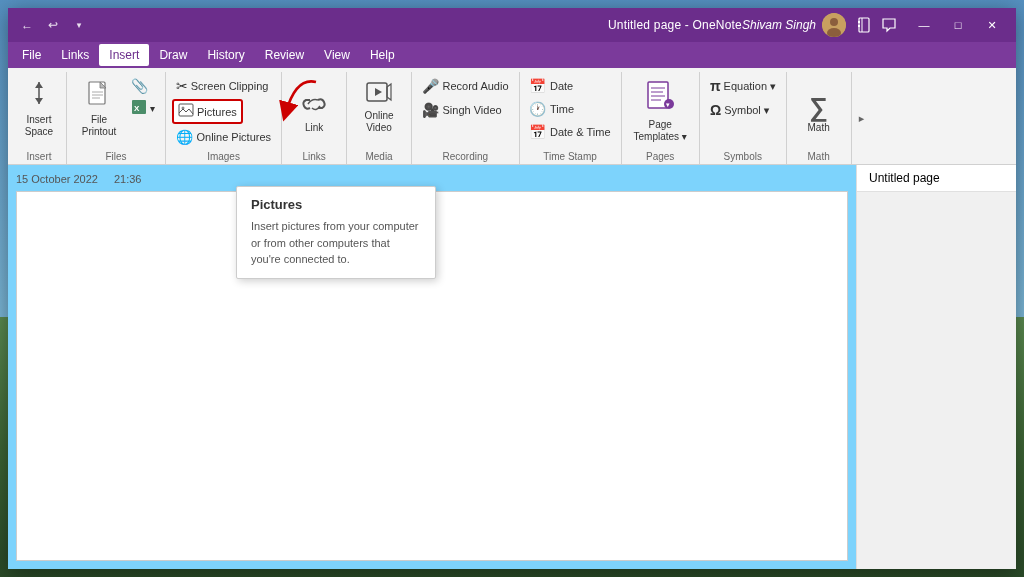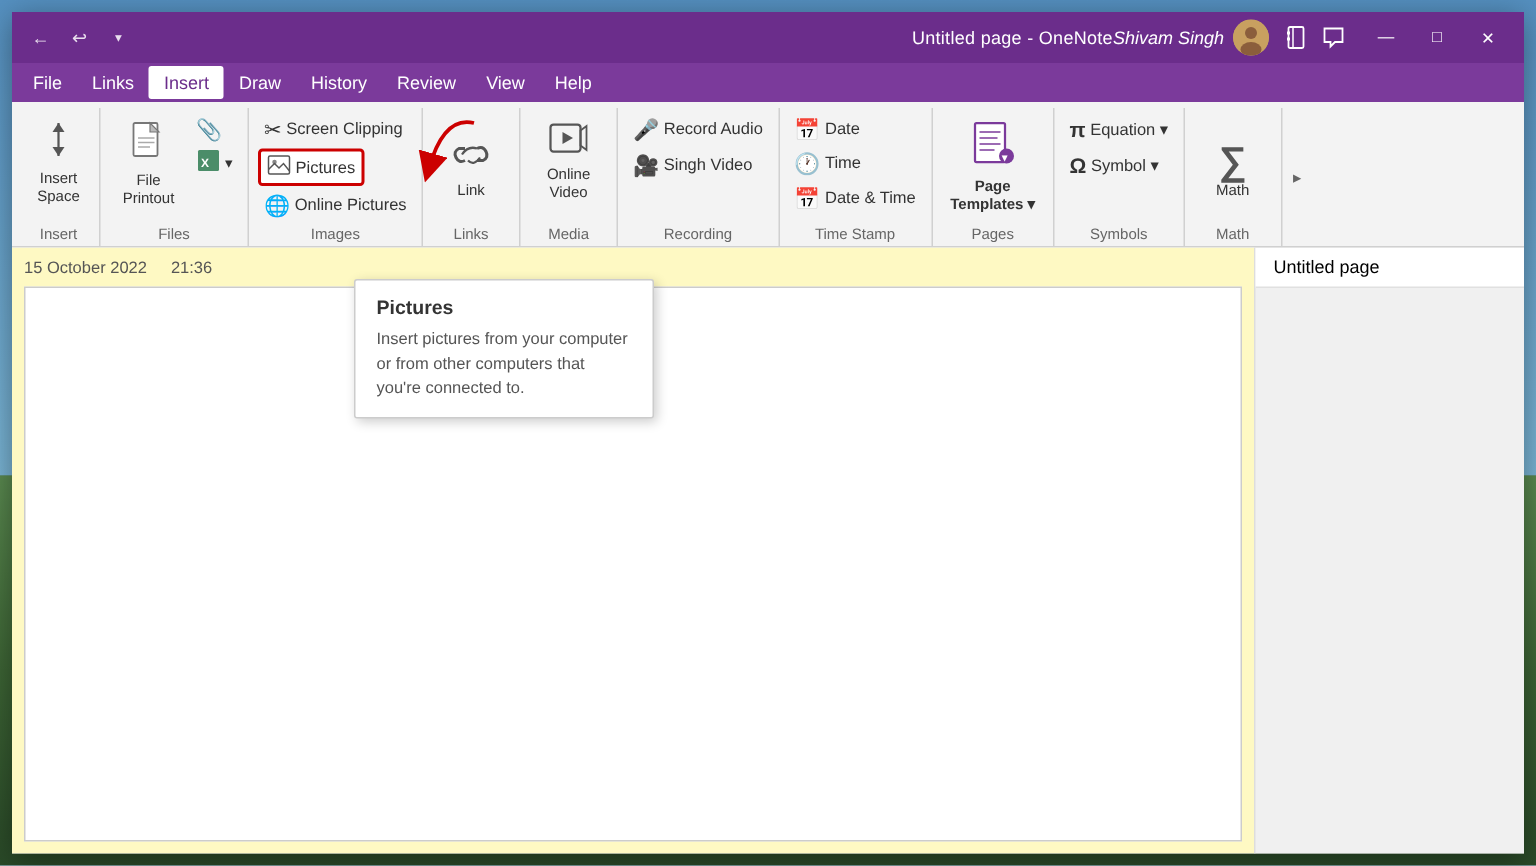--- a/index.html
+++ b/index.html
@@ -274,21 +274,21 @@
     
     .content-area {
       display: flex;
       flex: 1;
       overflow: hidden;
     }
 
     
     .notebook-area {
       flex: 1;
-      background: #fef9c3;
+      background: #7dd3fc;
       display: flex;
       flex-direction: column;
       padding: 8px;
       position: relative;
     }
     .page-info {
       font-size: 11px;
       color: #555;
       margin-bottom: 4px;
       display: flex;
@@ -296,21 +296,21 @@
     }
     .page-content {
       flex: 1;
       background: white;
       border: 1px solid #ccc;
       margin-top: 2px;
     }
 
     
     .pages-panel {
-      width: 180px;
+      width: 160px;
       background: #f0f0f0;
       border-left: 1px solid #ddd;
       display: flex;
       flex-direction: column;
     }
     .page-item {
       padding: 6px 12px;
       font-size: 12px;
       cursor: pointer;
       border-bottom: 1px solid #e0e0e0;
@@ -341,21 +341,20 @@
     
     .page-templates-btn {
       display: flex;
       flex-direction: column;
       align-items: center;
       padding: 4px 6px 2px;
       cursor: pointer;
       border-radius: 3px;
       gap: 2px;
       min-width: 52px;
-      font-weight: bold;
     }
     .page-templates-btn .icon { font-size: 26px; }
     .page-templates-btn .label { font-size: 10px; color: #333; text-align: center; line-height: 1.2; }
   </style>
 </head>
 <body>
 
 <div class="bg-scene">
   <div class="bg-sky"></div>
   <div class="bg-ground"></div>

